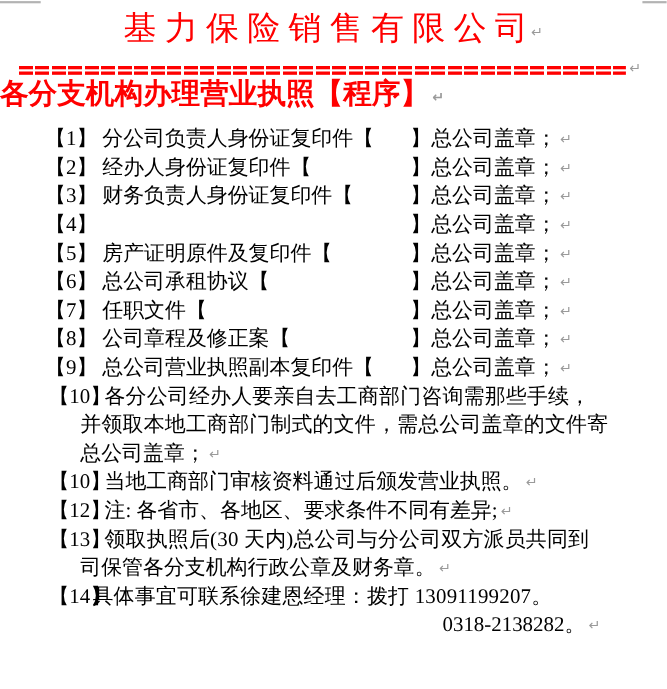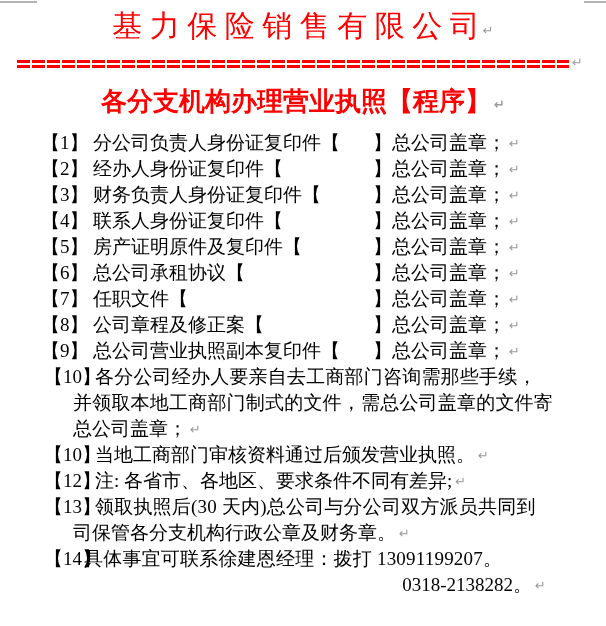--- a/index.html
+++ b/index.html
@@ -37,21 +37,21 @@
   .divider-row{margin:13px 0 0 17px;display:flex;align-items:center;}
   .double-rule{width:552px;}
   .rule{
     height:3px;
     background:repeating-linear-gradient(90deg,var(--accent) 0 13px,rgba(0,0,0,0) 13px 15px);
   }
   .rule + .rule{margin-top:2px;}
 
   
   .title-row{
-    margin-top:16px;text-align:center;white-space:nowrap;
+    white-space:nowrap;
     font-size:26px;line-height:32px;font-weight:bold;color:var(--accent);
   }
 
   
   .list{margin-top:12px;}
   .b-row{position:relative;height:26px;line-height:26px;font-size:19px;white-space:nowrap;}
   .b-row .num{position:absolute;left:41px;}
   .b-row .label{position:absolute;left:93px;}
   .b-row .rightgroup{position:absolute;left:373px;}
 
@@ -110,21 +110,20 @@
   <div class="b-row">
     <span class="num">【3】</span>
     <span class="label">财务负责人身份证复印件【</span>
     <span class="rightgroup">
       <span class="suffix">】总公司盖章；</span><span class="pmark">↵</span>
     </span>
   </div>
 
   <div class="b-row">
     <span class="num">【4】</span>
-    <span class="label">联系人身份证复印件【</span>
     <span class="rightgroup">
       <span class="suffix">】总公司盖章；</span><span class="pmark">↵</span>
     </span>
   </div>
 
   <div class="b-row">
     <span class="num">【5】</span>
     <span class="label">房产证明原件及复印件【</span>
     <span class="rightgroup">
       <span class="suffix">】总公司盖章；</span><span class="pmark">↵</span>

